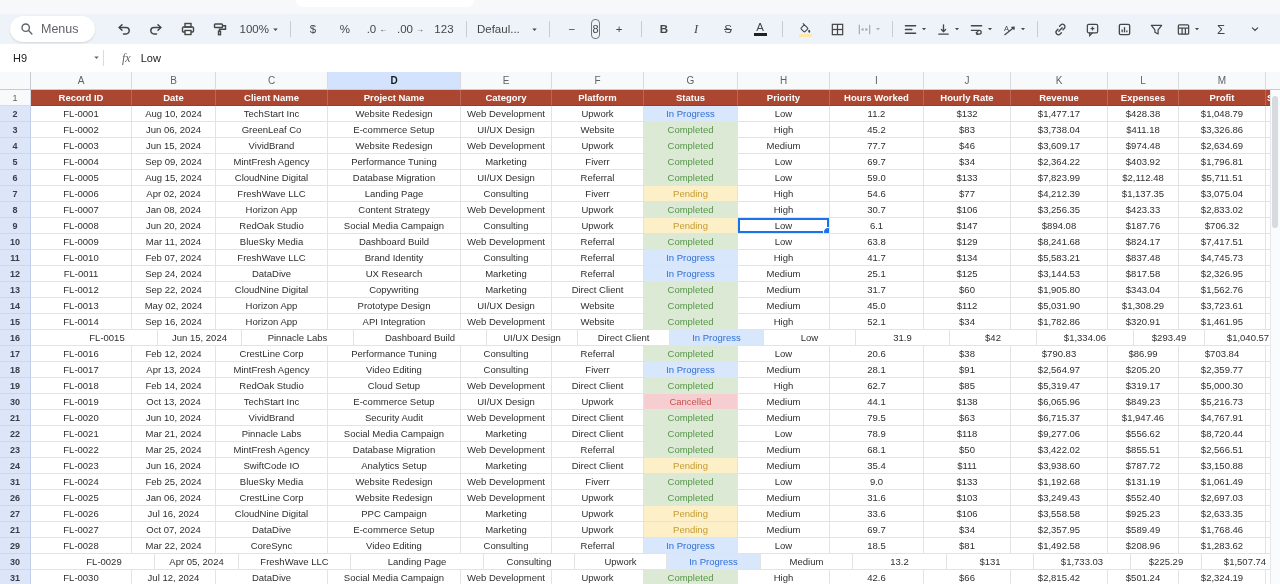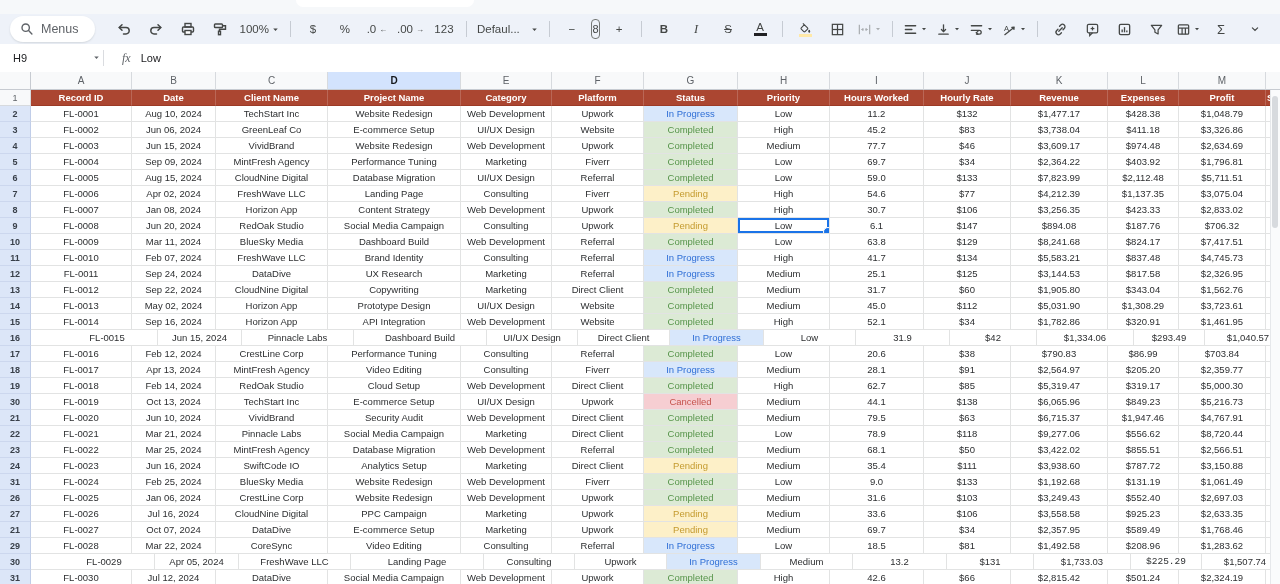--- a/index.html
+++ b/index.html
@@ -912,21 +912,21 @@
           <div class="c" style="width: 83px;">Apr 05, 2024</div>
           <div class="c" style="width: 111px;">FreshWave LLC</div>
           <div class="c" style="width: 132px;">Landing Page</div>
           <div class="c" style="width: 90px;">Consulting</div>
           <div class="c" style="width: 91px;">Upwork</div>
           <div class="c st-progress" style="width: 93px;">In Progress</div>
           <div class="c" style="width: 91px;">Medium</div>
           <div class="c" style="width: 93px;">13.2</div>
           <div class="c" style="width: 86px;">$131</div>
           <div class="c" style="width: 96px;">$1,733.03</div>
-          <div class="c" style="width: 70px; font-family: Liberation Mono, monospace;">$225.29</div>
+          <div class="c" style="width: 70px;">$225.29</div>
           <div class="c" style="width: 86px;">$1,507.74</div>
           <div class="c" style="width: 90px;"></div>
         </div>
         <div class="r">
           <div class="rn">31</div>
           <div class="c" style="width: 100px;">FL-0030</div>
           <div class="c" style="width: 83px;">Jul 12, 2024</div>
           <div class="c" style="width: 111px;">DataDive</div>
           <div class="c" style="width: 132px;">Social Media Campaign</div>
           <div class="c" style="width: 90px;">Web Development</div>

